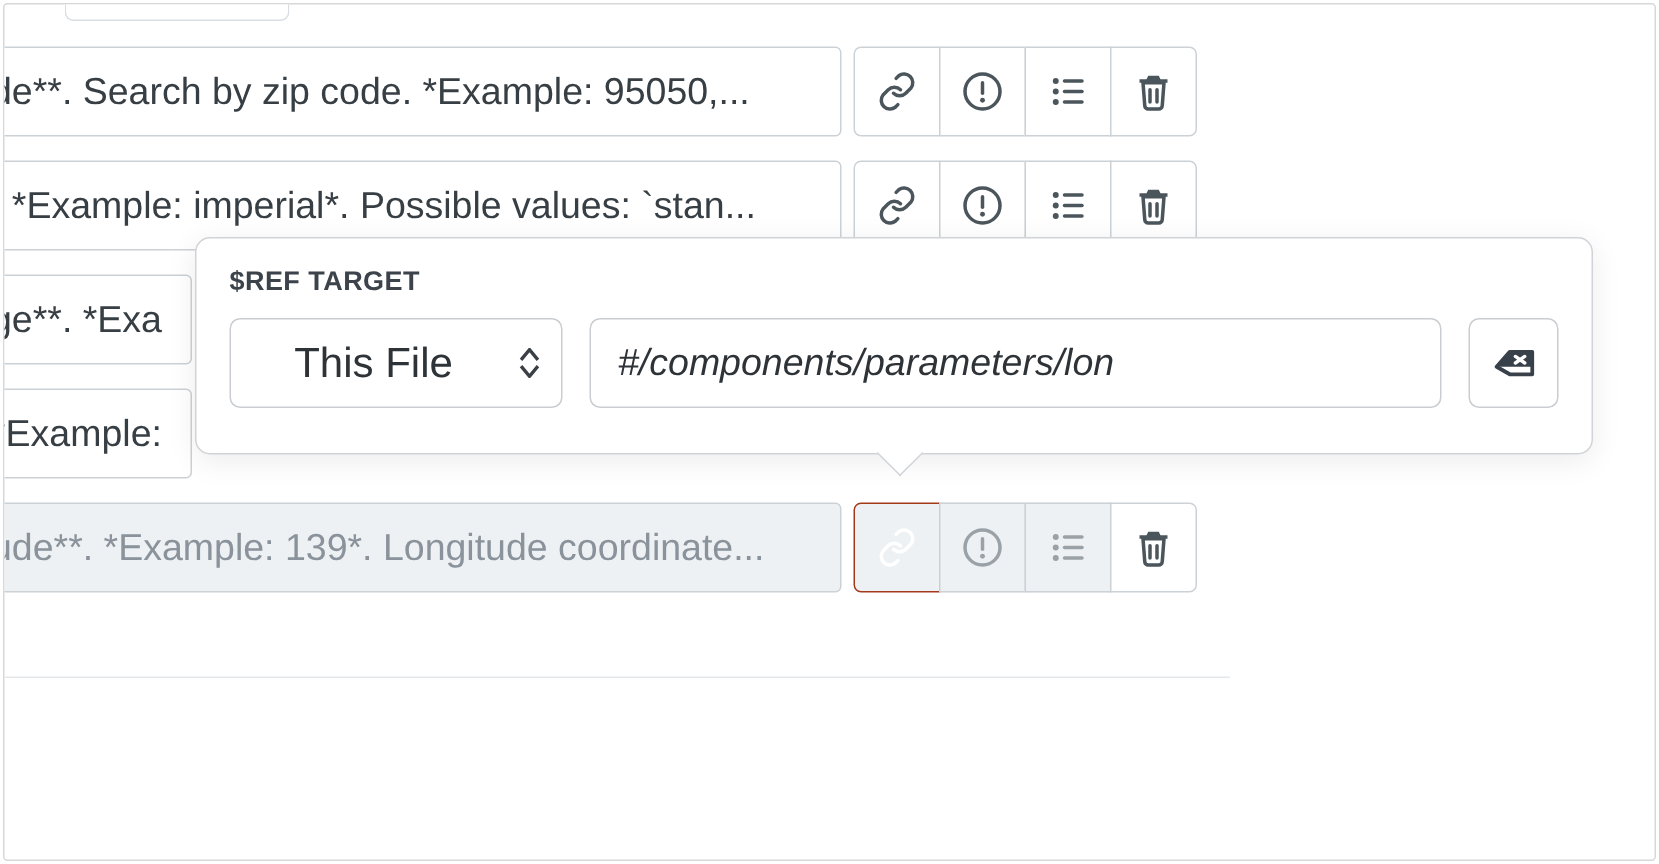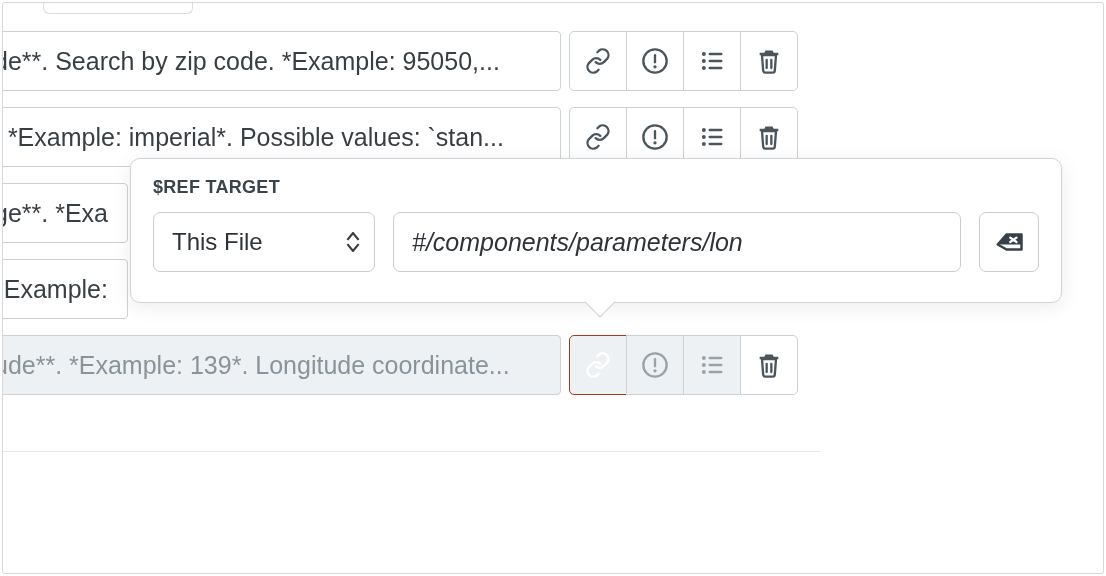--- a/index.html
+++ b/index.html
@@ -126,23 +126,24 @@
   }
   .select {
     position: relative;
     width: 222px;
     height: 60px;
     border: 1px solid #c9cdd1;
     border-radius: 7px;
     display: flex;
     align-items: center;
     padding: 0 48px 0 18px;
-    font-size: 24px;
+    font-size: 28px;
     color: #2e3338;
     background: #fff;
+    justify-content: center;
   }
   .select-caret {
     position: absolute;
     right: 14px;
     top: 50%;
     transform: translateY(-50%);
     display: flex; flex-direction: column; gap: 2px;
   }
   .select-caret svg { width: 14px; height: 9px; }
   .text-input {

